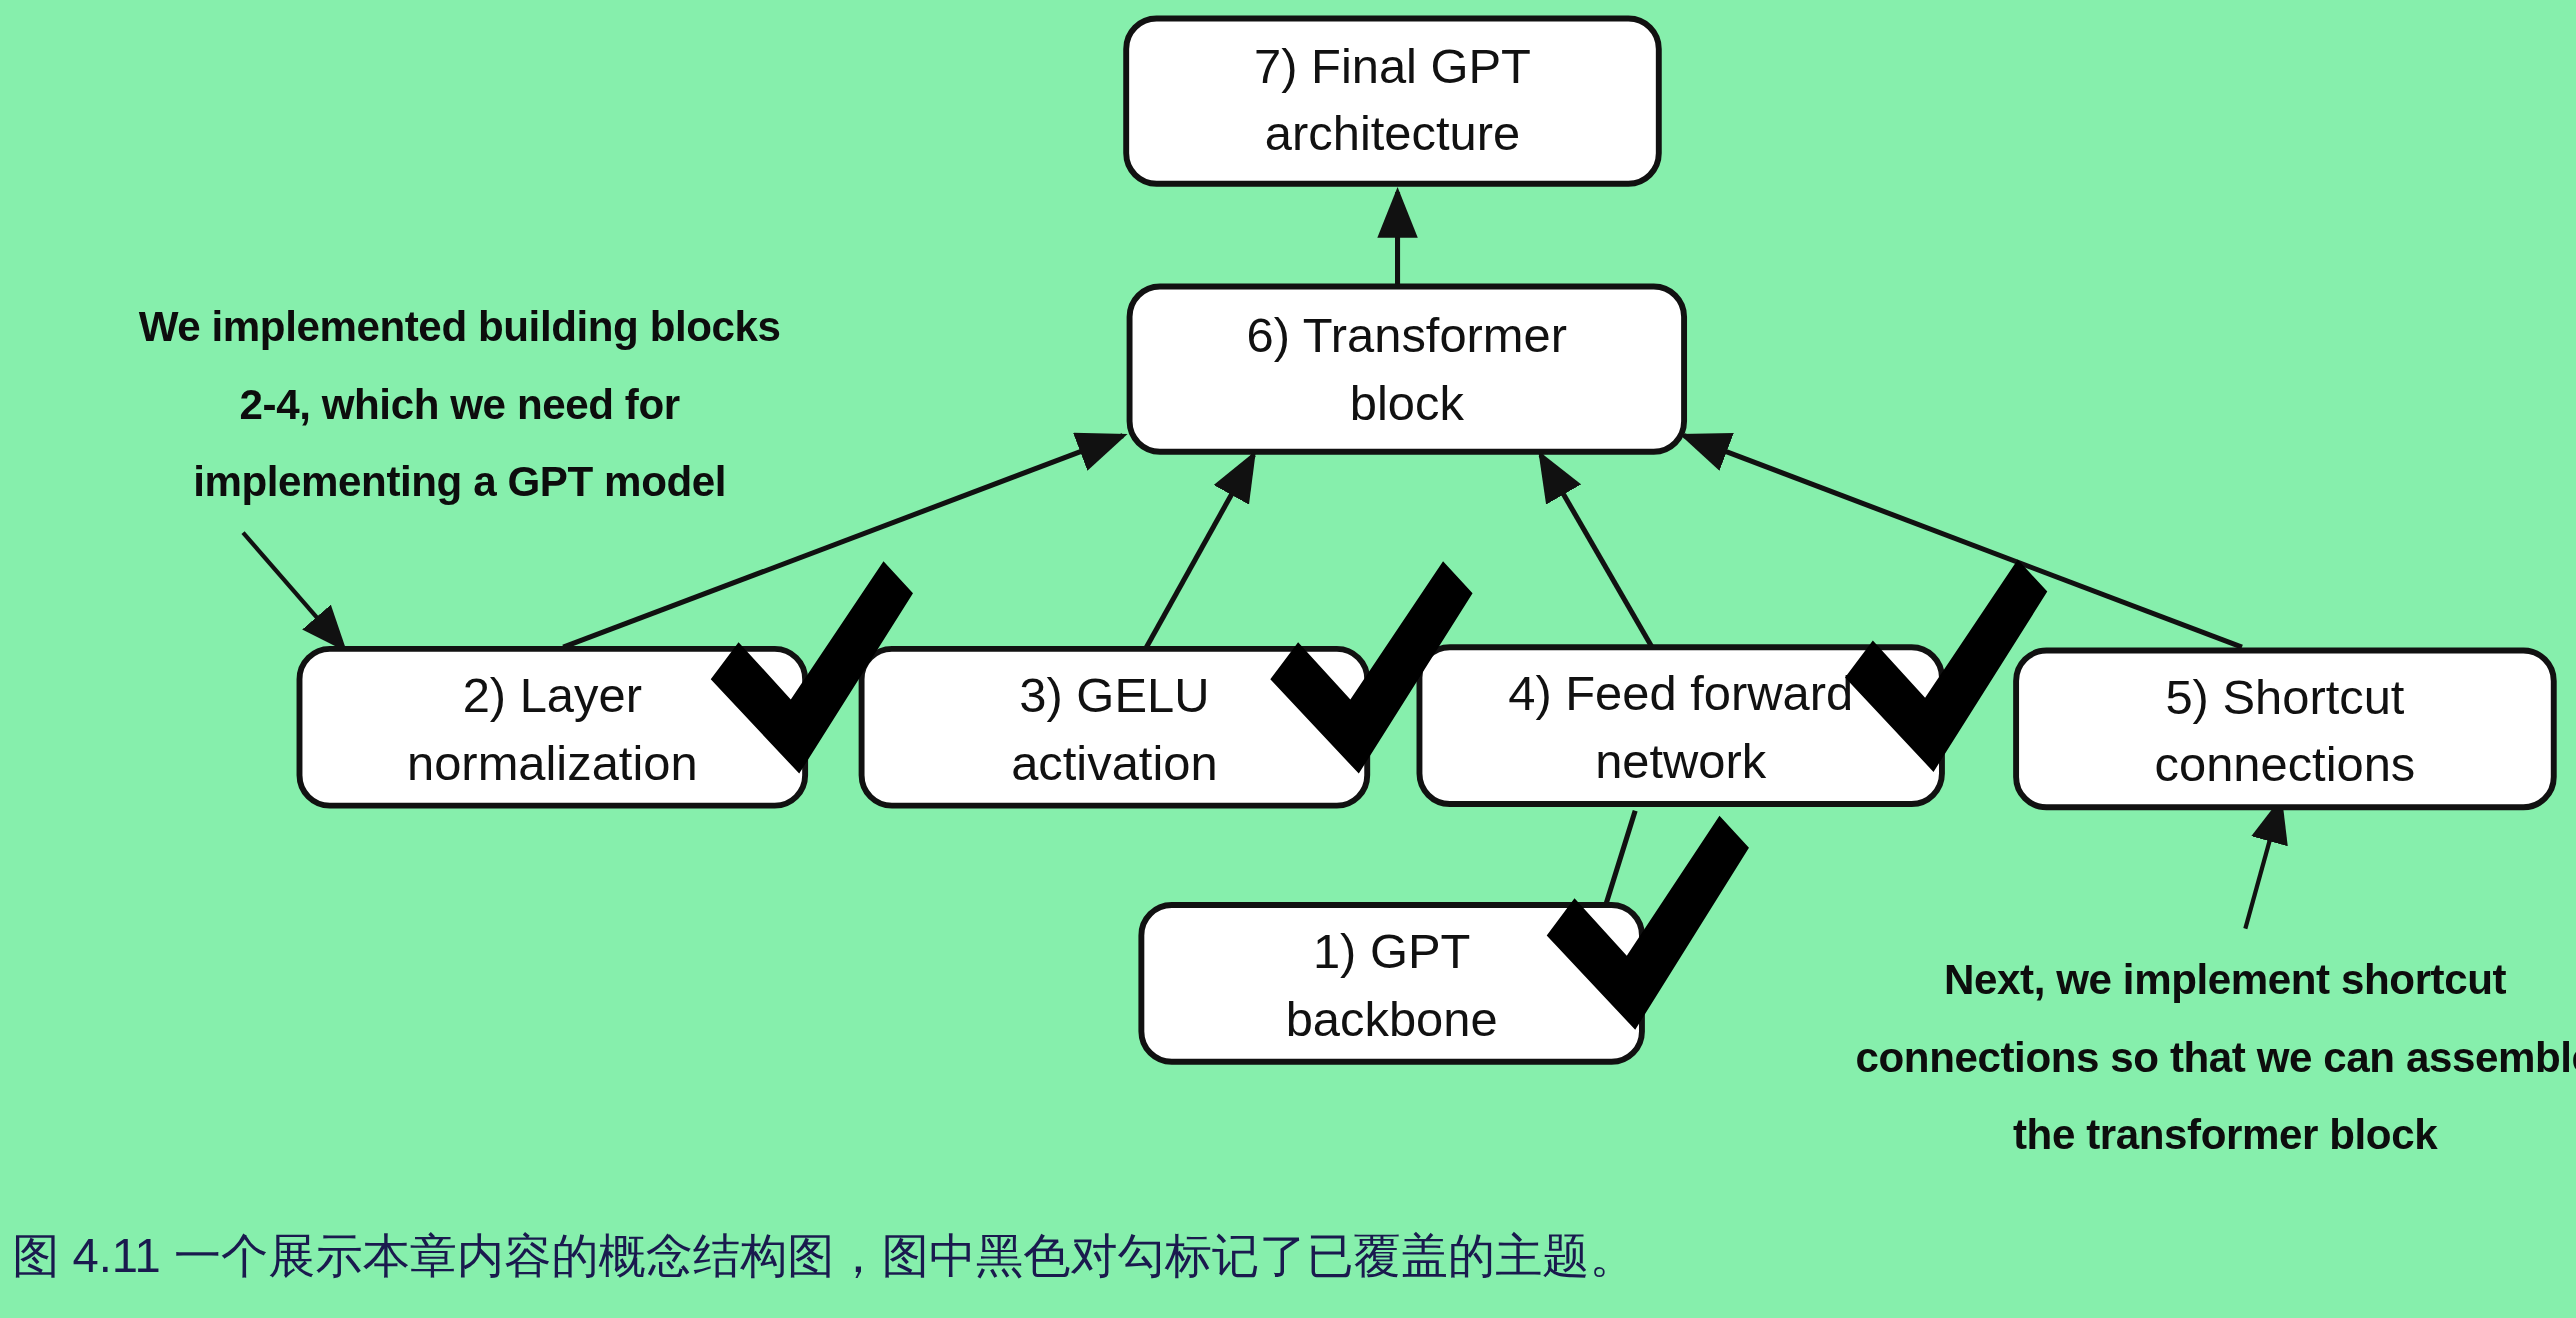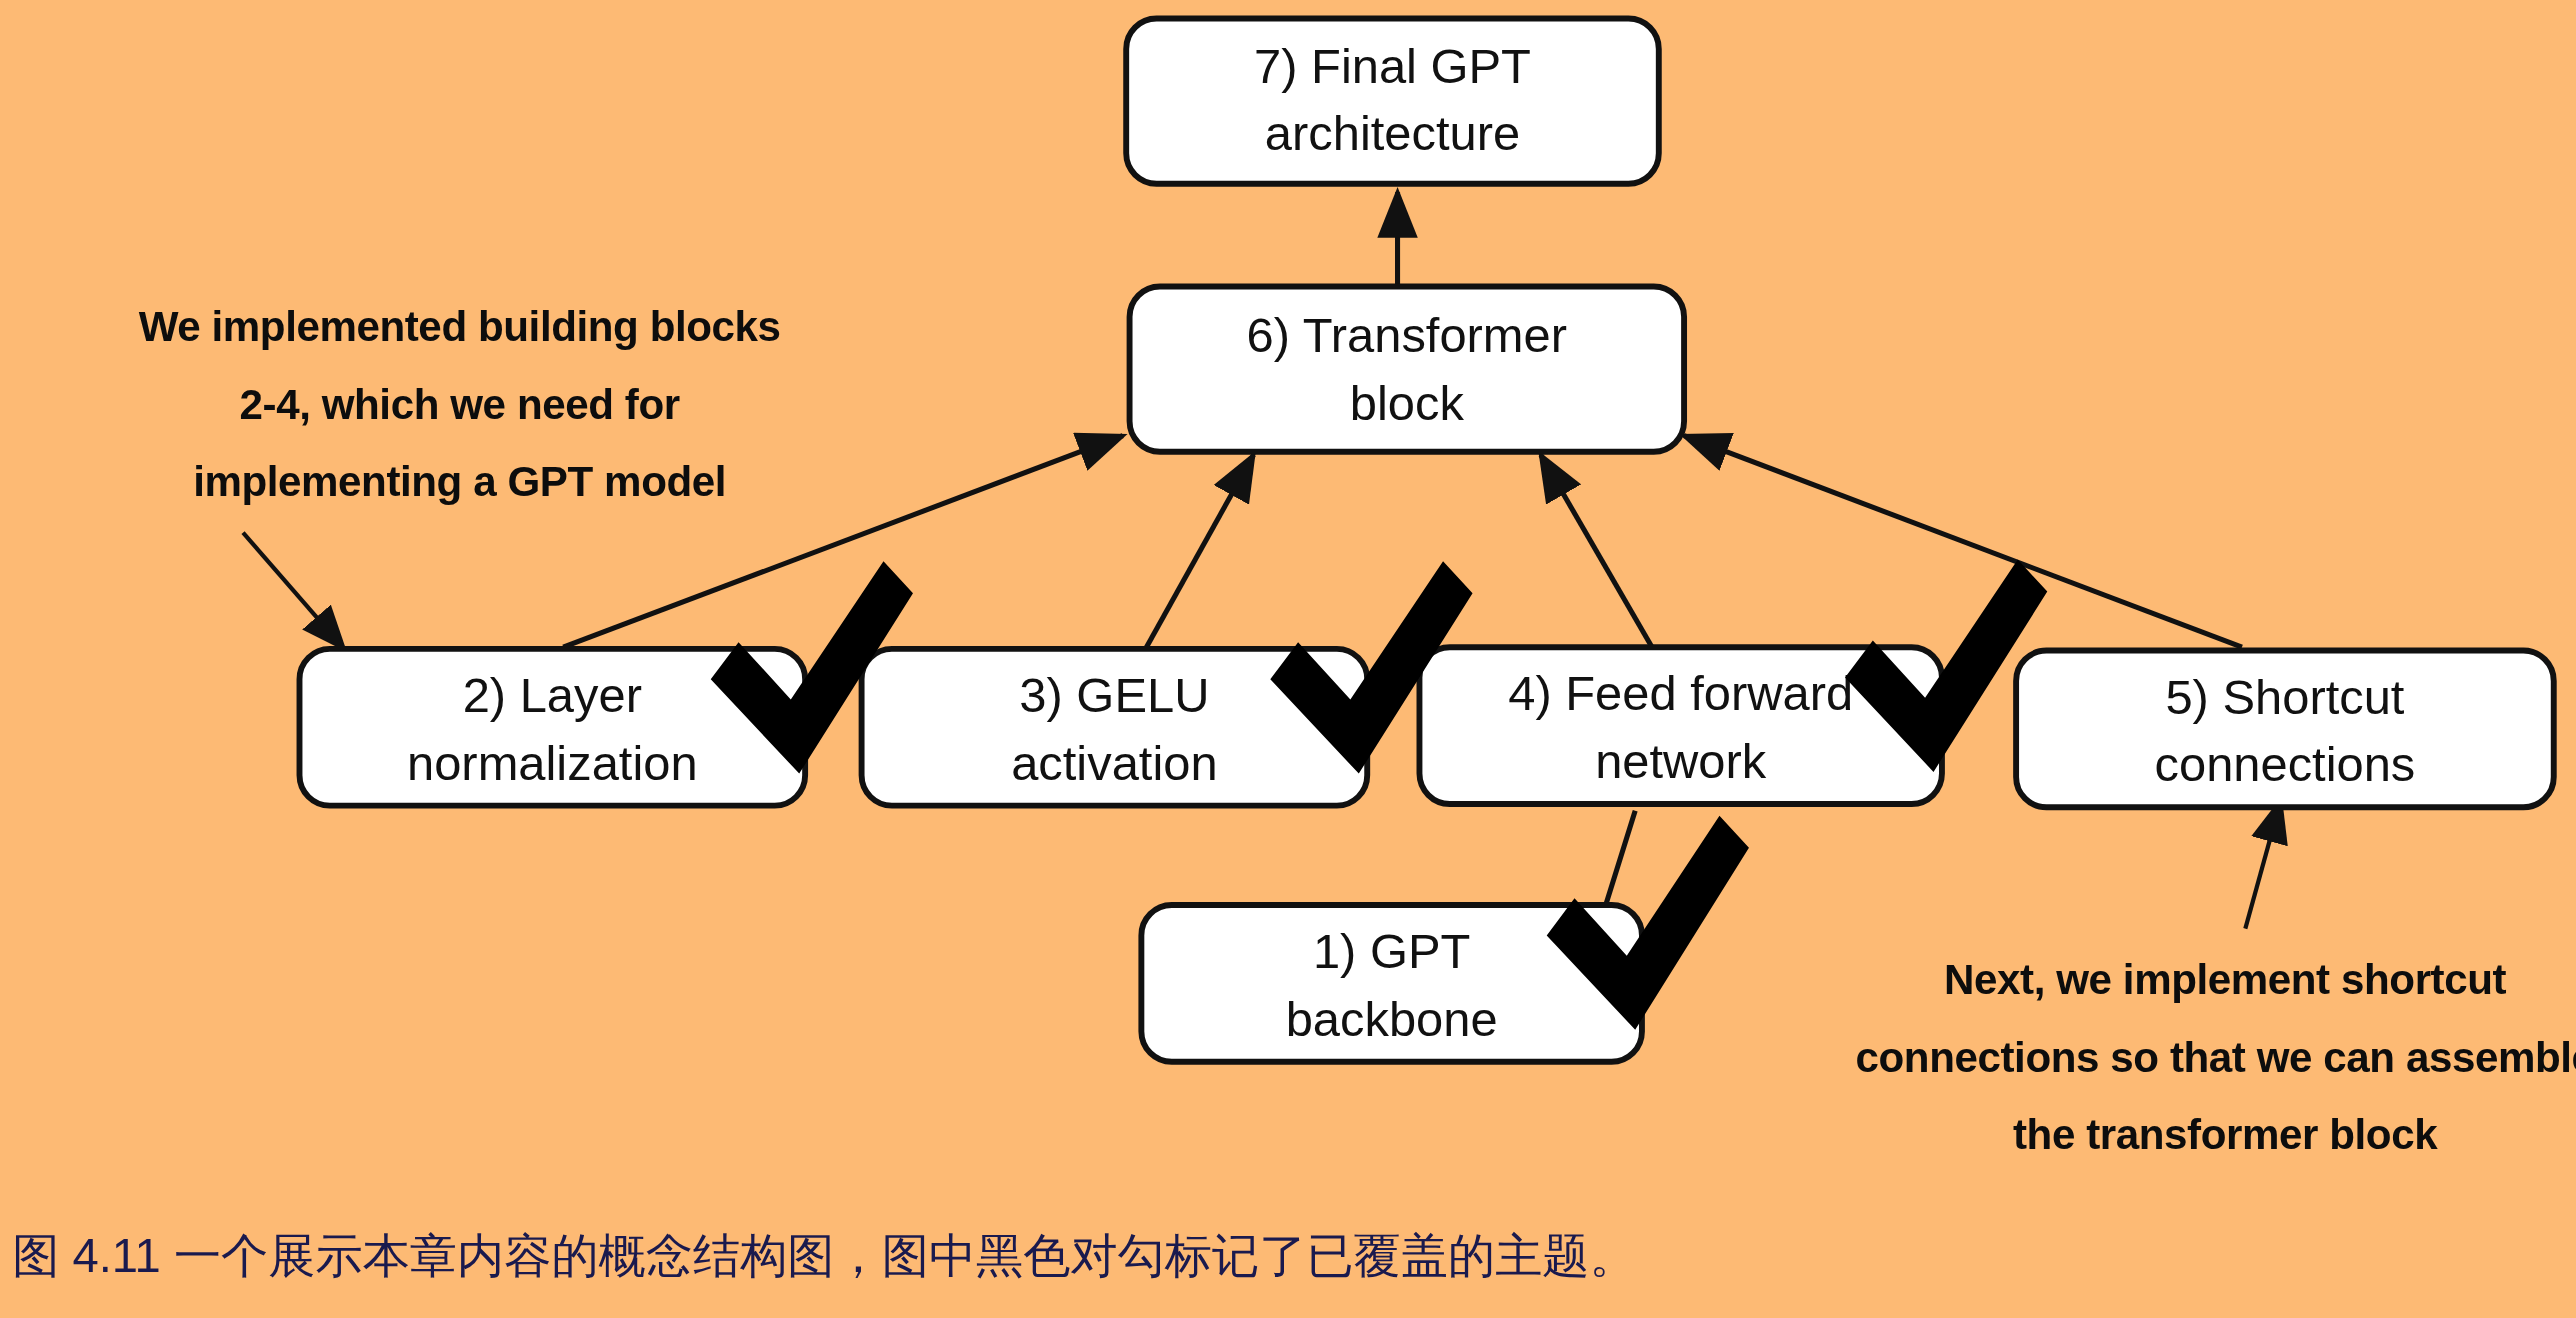--- a/index.html
+++ b/index.html
@@ -1,21 +1,21 @@
 <!DOCTYPE html>
 <html style="font-size:13.5px"><head>
 <meta charset="utf-8">
 <style>
   html,body{margin:0;padding:0;background:#ffffff;}
   body{
     width:2576px;height:1318px;
     font-family:"Liberation Sans",sans-serif;
     overflow:hidden;
   }
-  #stage{position:relative;width:2576px;height:1318px;background:#fdba74;}
+  #stage{position:relative;width:2576px;height:1318px;background:#86efac;}
   #diagram{position:absolute;left:0;top:0;width:2576px;height:1318px;}
   .node-label{
     font-family:"Liberation Sans",sans-serif;
     font-size:58px;
     fill:#111111;
     text-anchor:middle;
   }
   .annot-text{
     font-family:"Liberation Sans",sans-serif;
     font-size:50px;

